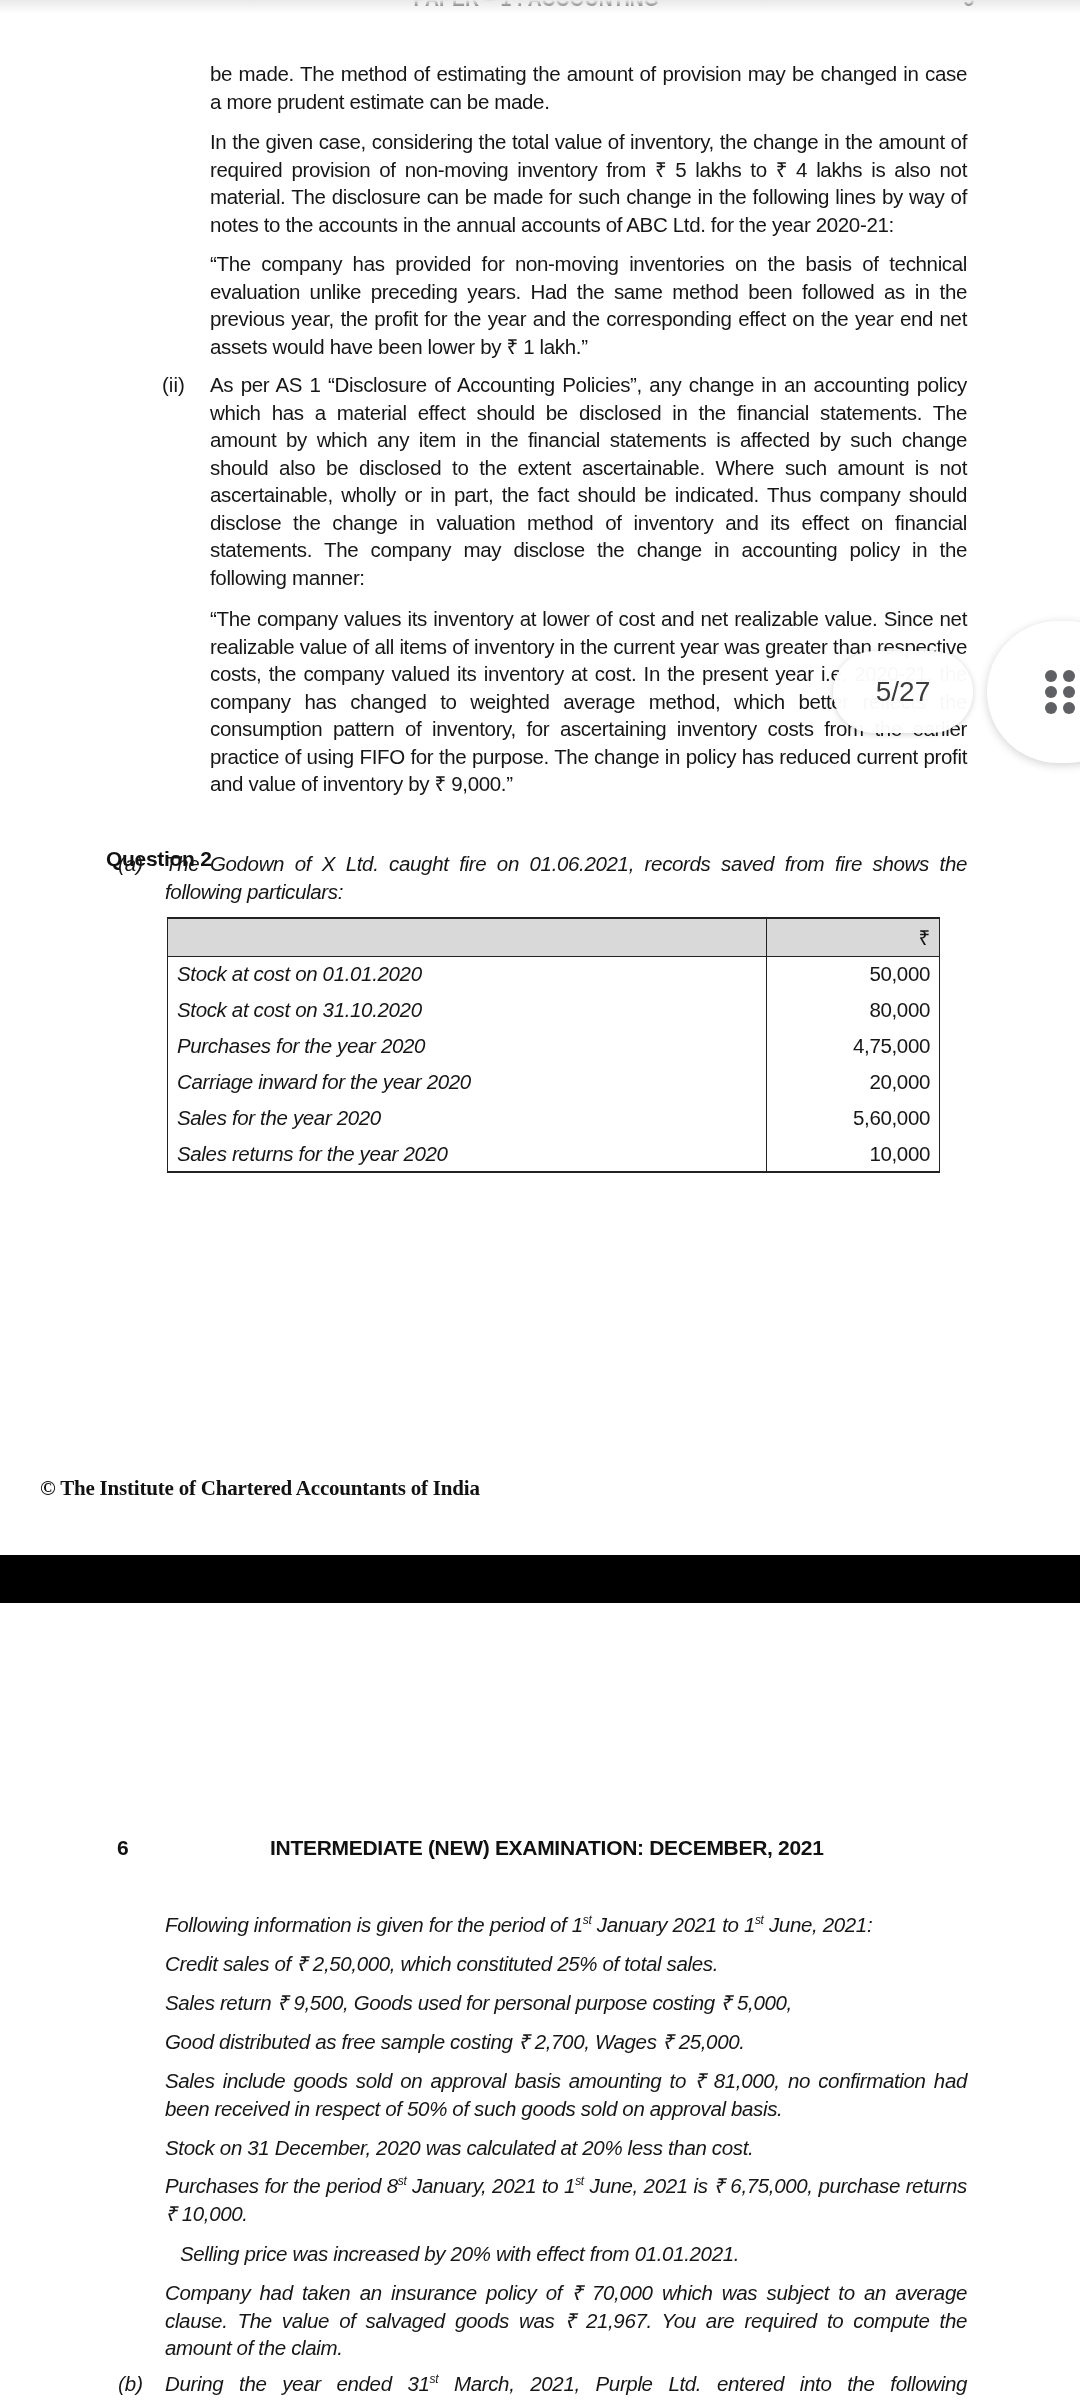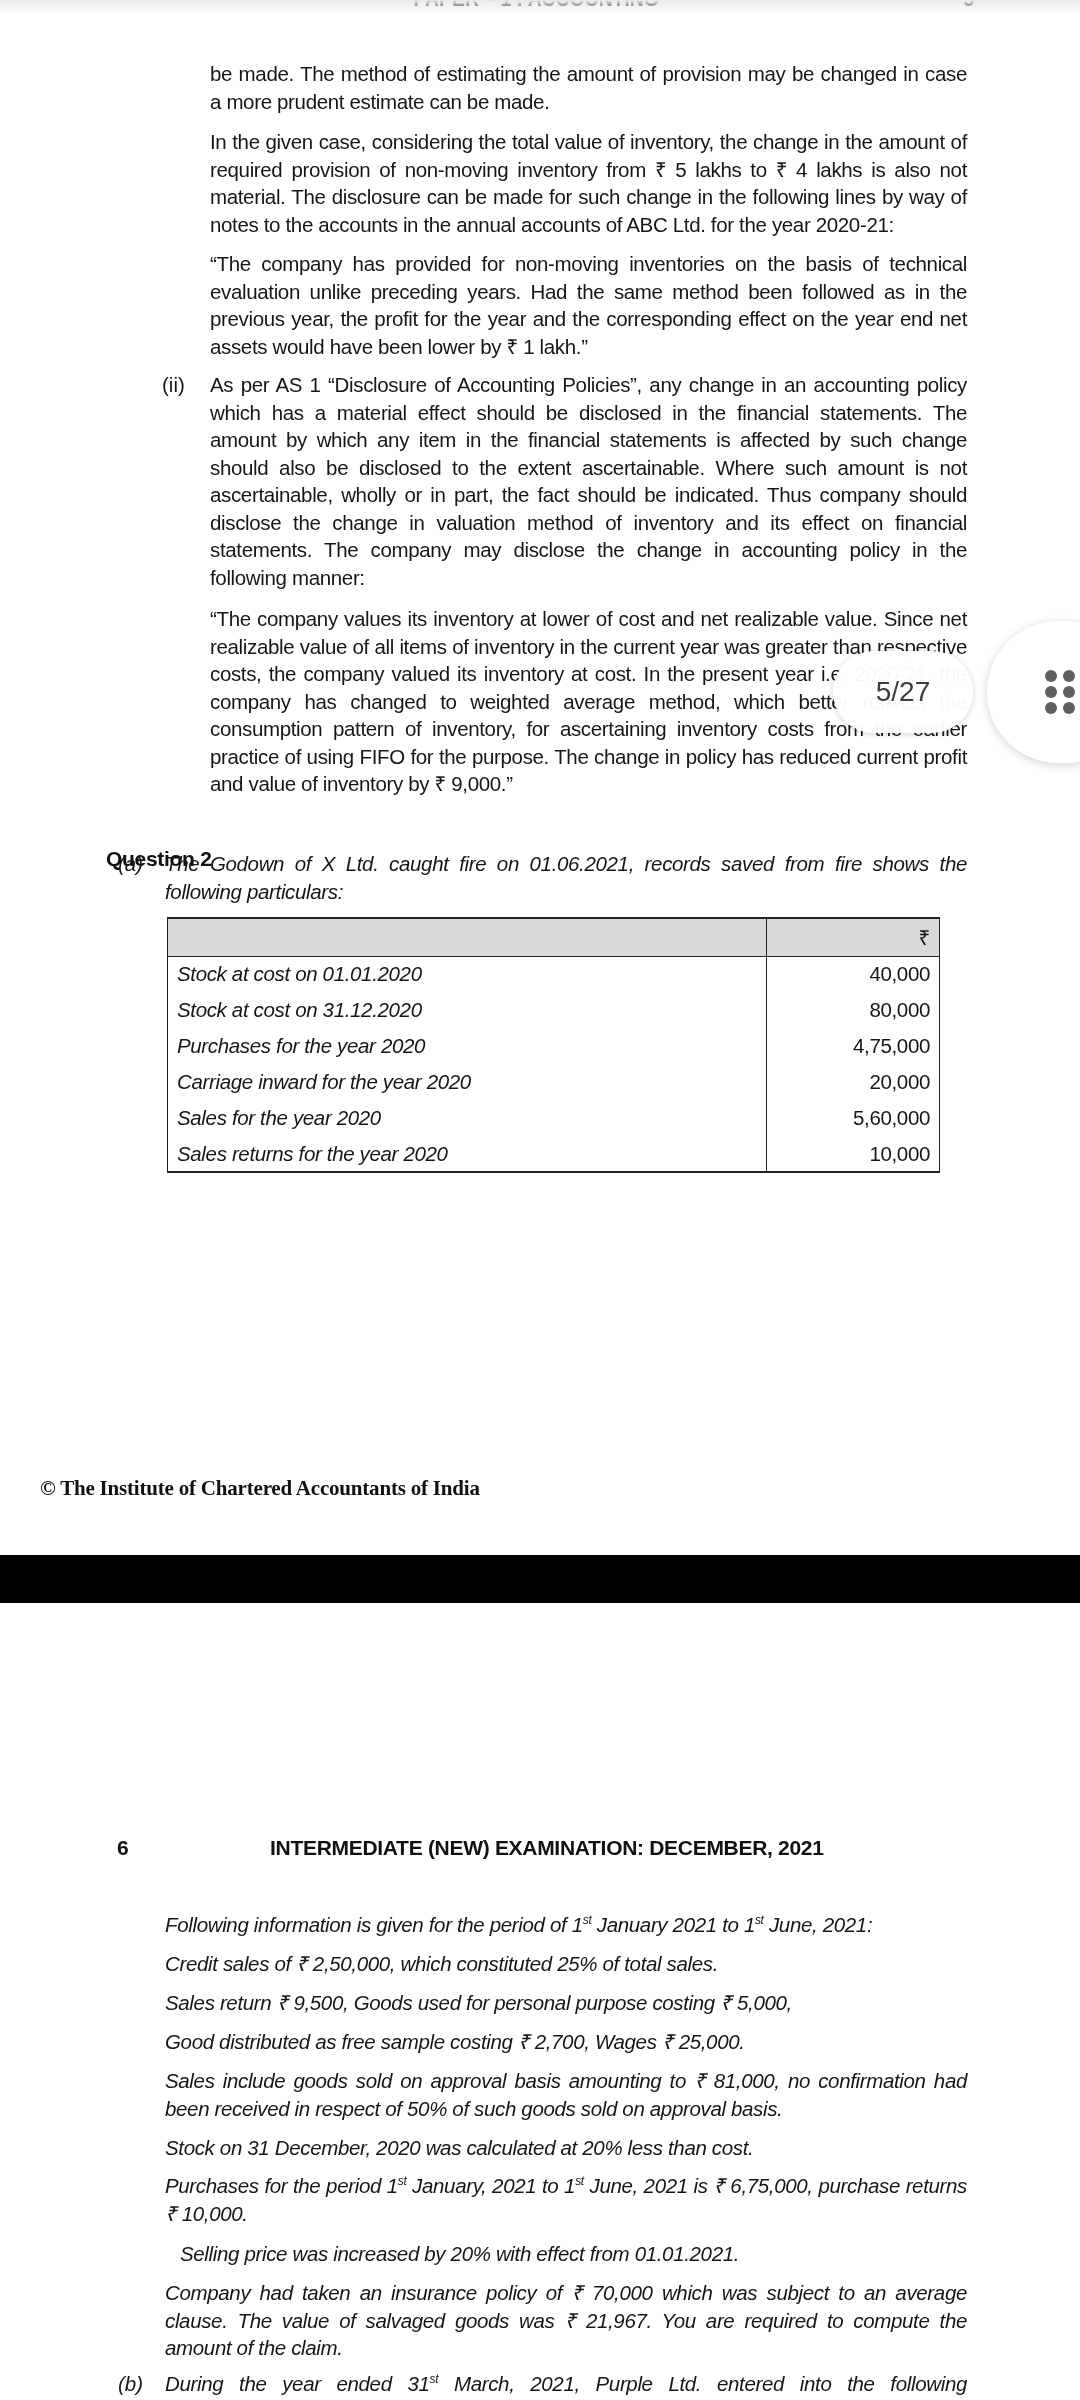--- a/index.html
+++ b/index.html
@@ -83,24 +83,24 @@
   <div class="txt it" style="left:165px; top:850px; width:802px;">The Godown of X Ltd. caught fire on 01.06.2021, records saved from fire shows the following particulars:</div>
 
   <table class="data-table">
     <tbody>
         <tr class="head">
       <td class="desc"></td>
       <td class="amt">₹</td>
     </tr>
     <tr>
       <td class="desc">Stock at cost on 01.01.2020</td>
-      <td class="amt">40,000</td>
+      <td class="amt">50,000</td>
     </tr>
     <tr>
-      <td class="desc">Stock at cost on 31.12.2020</td>
+      <td class="desc">Stock at cost on 31.10.2020</td>
       <td class="amt">80,000</td>
     </tr>
     <tr>
       <td class="desc">Purchases for the year 2020</td>
       <td class="amt">4,75,000</td>
     </tr>
     <tr>
       <td class="desc">Carriage inward for the year 2020</td>
       <td class="amt">20,000</td>
     </tr>
@@ -123,21 +123,21 @@
   <div class="page-header title">INTERMEDIATE (NEW) EXAMINATION: DECEMBER, 2021</div>
 
   <div class="txt it" style="left:165px; top:1911px; width:802px;"><span>Following information is given for the period of 1</span><sup>st</sup><span> January 2021 to 1</span><sup>st</sup><span> June, 2021:</span></div>
 
   <div class="txt it" style="left:165px; top:1950px; width:802px;">Credit sales of ₹ 2,50,000, which constituted 25% of total sales.</div>
   <div class="txt it" style="left:165px; top:1989px; width:802px;">Sales return ₹ 9,500, Goods used for personal purpose costing ₹ 5,000,</div>
   <div class="txt it" style="left:165px; top:2028px; width:802px;">Good distributed as free sample costing ₹ 2,700, Wages ₹ 25,000.</div>
   <div class="txt it" style="left:165px; top:2067px; width:802px;">Sales include goods sold on approval basis amounting to ₹ 81,000, no confirmation had been received in respect of 50% of such goods sold on approval basis.</div>
   <div class="txt it" style="left:165px; top:2134px; width:802px;">Stock on 31 December, 2020 was calculated at 20% less than cost.</div>
 
-  <div class="txt it" style="left:165px; top:2172px; width:802px;"><span>Purchases for the period 1</span><sup>st</sup><span> January, 2021 to 1</span><sup>st</sup><span> June, 2021 is ₹ 6,75,000, purchase returns ₹ 10,000.</span></div>
+  <div class="txt it" style="left:165px; top:2172px; width:802px;"><span>Purchases for the period 8</span><sup>st</sup><span> January, 2021 to 1</span><sup>st</sup><span> June, 2021 is ₹ 6,75,000, purchase returns ₹ 10,000.</span></div>
 
   <div class="txt it" style="left:180px; top:2240px; width:802px;">Selling price was increased by 20% with effect from 01.01.2021.</div>
   <div class="txt it" style="left:165px; top:2279px; width:802px;">Company had taken an insurance policy of ₹ 70,000 which was subject to an average clause. The value of salvaged goods was ₹ 21,967. You are required to compute the amount of the claim.</div>
 
   <div class="bullet" style="left:118px; top:2370px;">(b)</div>
   <div class="txt it" style="left:165px; top:2370px; width:802px; text-align-last: justify;"><span>During the year ended 31</span><sup>st</sup><span> March, 2021, Purple Ltd. entered into the following</span></div>
 
   <div class="page-indicator">5/27</div>
 
   <div class="drag-handle">

